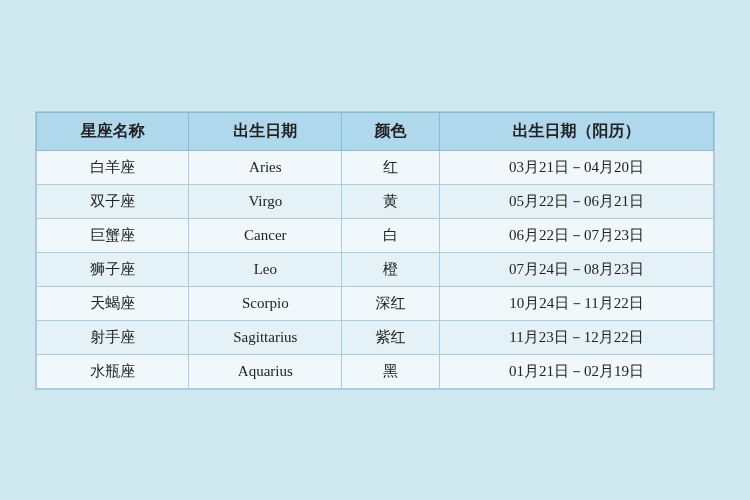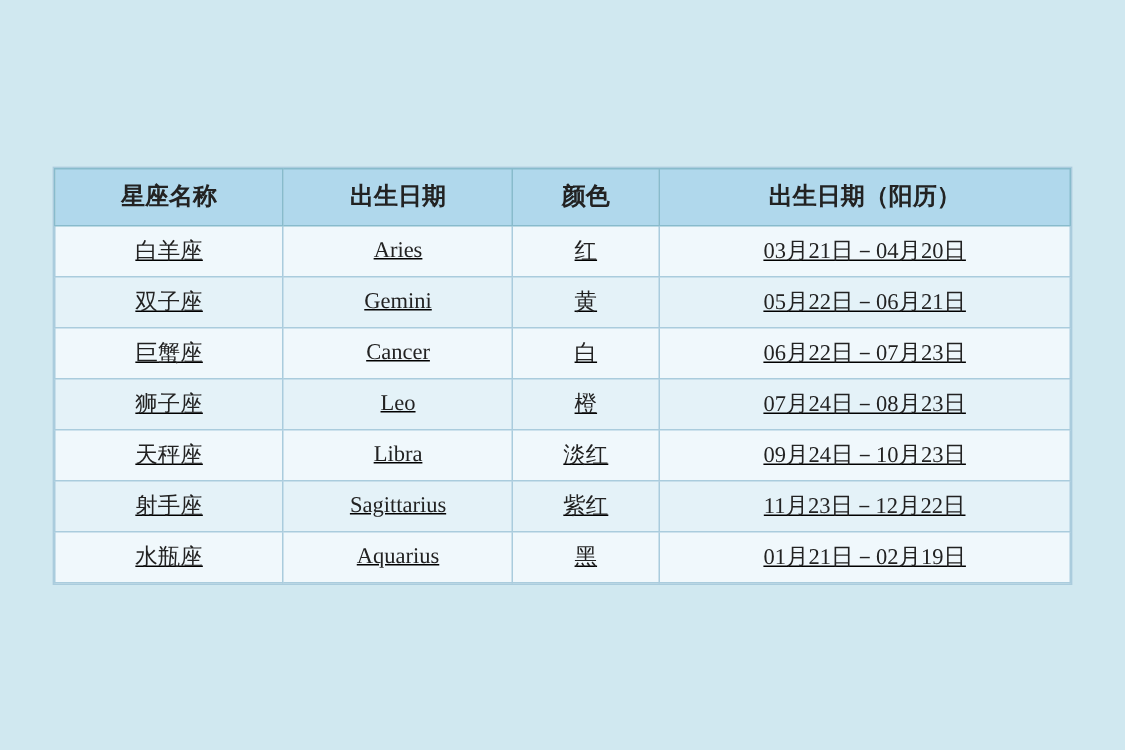--- a/index.html
+++ b/index.html
@@ -37,21 +37,20 @@
       border: 1px solid #88bbcc;
       padding: 8px 12px;
       text-align: center;
       font-size: 16px;
       font-weight: bold;
       color: #222;
     }
 
     tbody tr {
       background-color: #f0f8fc;
-      text-decoration: underline;
     }
 
     tbody tr:nth-child(even) {
       background-color: #e4f2f8;
     }
 
     tbody td {
       border: 1px solid #aaccdd;
       padding: 7px 12px;
       text-align: center;
@@ -74,41 +73,41 @@
     </thead>
     <tbody id="table-body">
     <tr>
           <td>白羊座</td>
           <td>Aries</td>
           <td>红</td>
           <td>03月21日－04月20日</td>
         </tr>
         <tr>
           <td>双子座</td>
-          <td>Gemini</td>
+          <td>Virgo</td>
           <td>黄</td>
           <td>05月22日－06月21日</td>
         </tr>
         <tr>
           <td>巨蟹座</td>
           <td>Cancer</td>
           <td>白</td>
           <td>06月22日－07月23日</td>
         </tr>
         <tr>
           <td>狮子座</td>
           <td>Leo</td>
           <td>橙</td>
           <td>07月24日－08月23日</td>
         </tr>
         <tr>
-          <td>天秤座</td>
-          <td>Libra</td>
-          <td>淡红</td>
-          <td>09月24日－10月23日</td>
+          <td>天蝎座</td>
+          <td>Scorpio</td>
+          <td>深红</td>
+          <td>10月24日－11月22日</td>
         </tr>
         <tr>
           <td>射手座</td>
           <td>Sagittarius</td>
           <td>紫红</td>
           <td>11月23日－12月22日</td>
         </tr>
         <tr>
           <td>水瓶座</td>
           <td>Aquarius</td>

